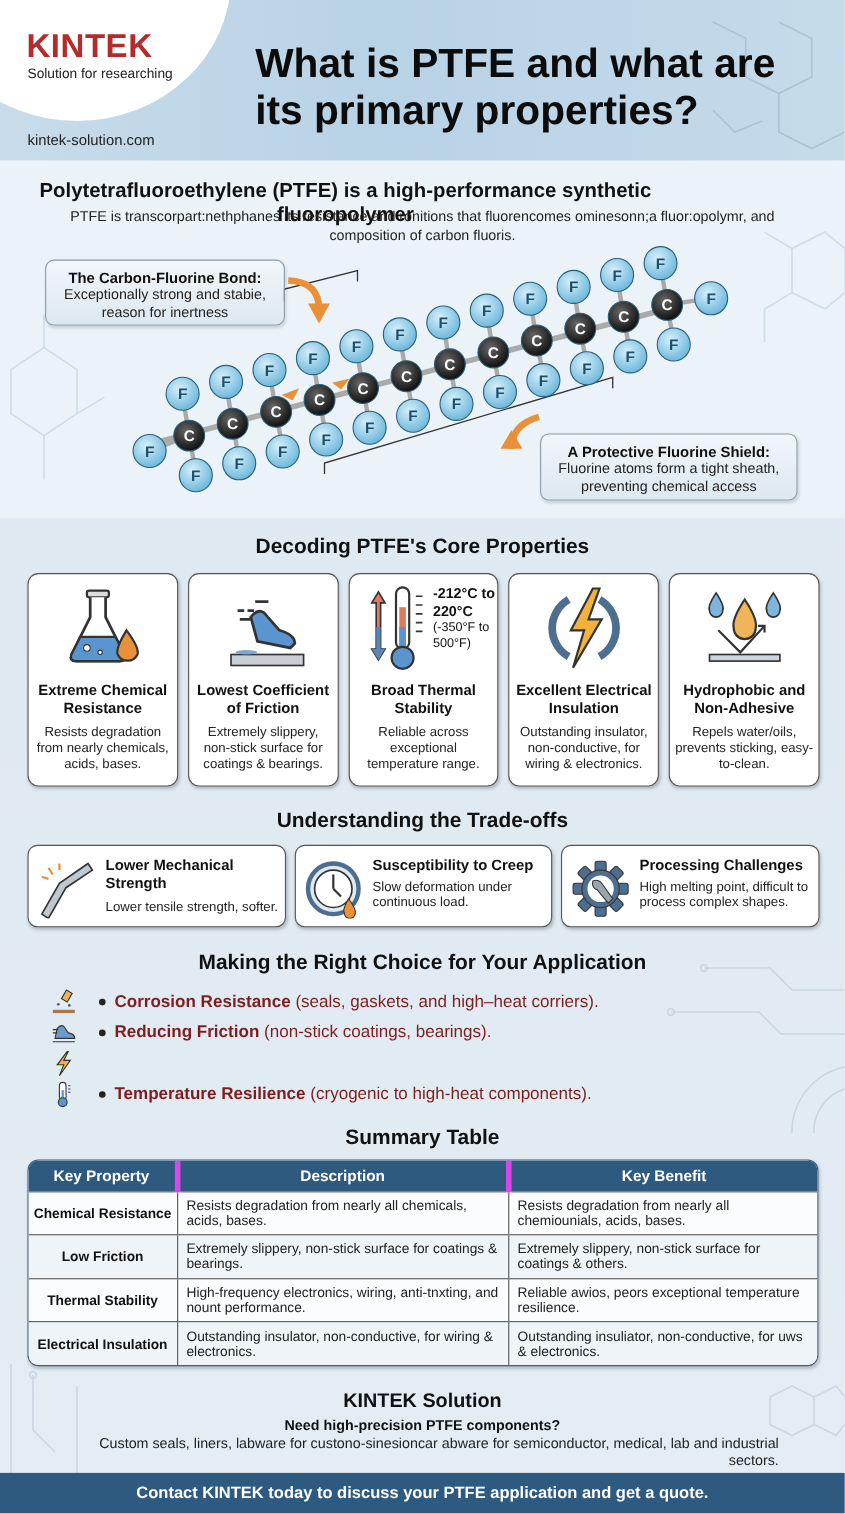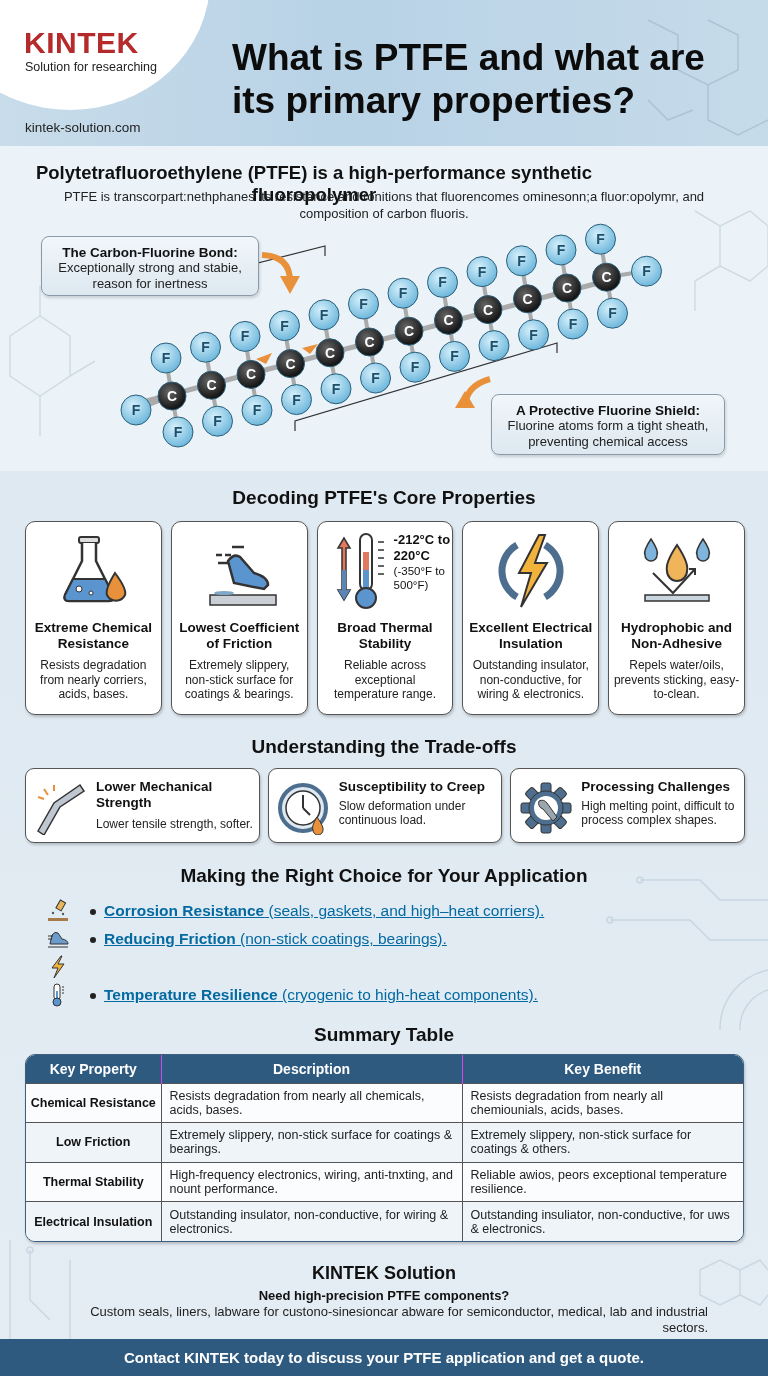--- a/index.html
+++ b/index.html
@@ -80,34 +80,34 @@
     box-shadow: 1px 2px 3px rgba(0,0,0,0.2); position: relative;
   }
   .tcard .ticon { position: absolute; left: 8px; top: 12px; width: 54px; height: 54px; }
   .tcard .tt { position: absolute; left: 70px; top: 10px; font-weight: 700; font-size: 13.5px; line-height: 16px; }
   .tcard .td { position: absolute; left: 70px; font-size: 12px; line-height: 14px; color: #222; }
 
   
   .applist { position: absolute; left: 44px; top: 897px; width: 700px; }
   .app-row { position: relative; height: 28px; display: flex; align-items: center; }
   .app-icon { width: 28px; height: 26px; display: flex; align-items: center; justify-content: center; }
-  .app-text { margin-left: 18px; font-size: 15.5px; color: #0369a1; text-decoration: underline; }
+  .app-text { margin-left: 18px; font-size: 15.5px; color: #7f1d1d; }
   .app-text b { font-weight: 700; }
   .bullet { display: inline-block; width: 6px; height: 6px; border-radius: 50%; background: #222; margin-right: 8px; vertical-align: middle; }
 
   
   .tablewrap {
     position: absolute; left: 25px; top: 1054px; width: 719px; height: 188px;
     border: 1.5px solid #3d5f80; border-radius: 10px; overflow: hidden;
     box-shadow: 1px 2px 3px rgba(0,0,0,0.2); background: #fff;
   }
   table { border-collapse: collapse; width: 100%; height: 100%; table-layout: fixed; }
   th {
     background: #2e5a80; color: #fff; font-size: 14px; font-weight: 700; height: 28px;
-    border-right: 1px solid #d946ef;
+    border-right: 5px solid #d946ef;
   }
   td {
     font-size: 12.5px; line-height: 14px; color: #222; padding: 2px 8px;
     border-top: 1px solid #555; border-right: 1px solid #555; vertical-align: middle;
   }
   td.kp { text-align: center; font-weight: 700; font-size: 12.5px; color: #111; padding: 2px 4px; }
   tr.alt td { background: #eef4f8; }
   tr.norm td { background: #fbfcfd; }
   th:last-child, td:last-child { border-right: none; }
 
@@ -308,21 +308,21 @@
       <svg width="80" height="80" viewBox="0 0 80 80">
         <rect x="26" y="6" width="20" height="6" rx="2" fill="#ddd" stroke="#333" stroke-width="2"></rect>
         <path d="M29 12 L29 30 L12 64 Q10 70 16 70 L56 70 Q62 70 60 64 L43 30 L43 12" fill="#fff" stroke="#333" stroke-width="2.5"></path>
         <path d="M20 48 L52 48 L60 64 Q62 70 56 70 L16 70 Q10 70 12 64 Z" fill="#5b95cf" stroke="#333" stroke-width="2"></path>
         <circle cx="26" cy="58" r="3" fill="#fff" stroke="#333"></circle>
           <circle cx="38" cy="62" r="2" fill="#fff" stroke="#333"></circle>
         <path d="M62 42 Q52 58 54 64 A10 10 0 0 0 72 64 Q74 58 62 42 Z" fill="#e8913a" stroke="#333" stroke-width="2"></path>
       </svg>
     </div>
     <div class="pt">Extreme Chemical Resistance</div>
-    <div class="pd">Resists degradation from nearly corriers, acids, bases.</div>
+    <div class="pd">Resists degradation from nearly chemicals, acids, bases.</div>
   </div>
   <div class="pcard">
     <div class="icon-area">
       <svg width="90" height="80" viewBox="0 0 90 80">
         <line x1="38" y1="16" x2="50" y2="16" stroke="#333" stroke-width="2.5"></line>
         <line x1="22" y1="24" x2="40" y2="24" stroke="#333" stroke-width="2.5" stroke-dasharray="6 3"></line>
         <line x1="24" y1="32" x2="34" y2="32" stroke="#333" stroke-width="2.5"></line>
         <path d="M34 30 Q40 22 46 26 L60 42 Q74 46 74 54 L70 58 L40 52 Z" fill="#5b95cf" stroke="#333" stroke-width="2.5"></path>
         <rect x="16" y="64" width="66" height="10" fill="#c9cfd4" stroke="#333" stroke-width="1.5"></rect>
         <ellipse cx="30" cy="62" rx="10" ry="2" fill="#7fa7c7"></ellipse>

